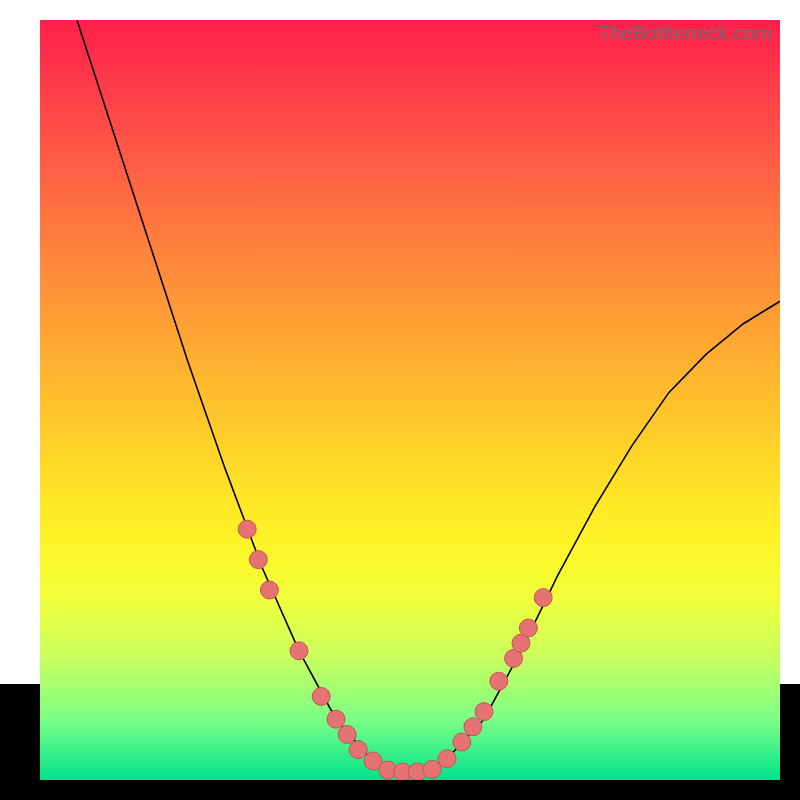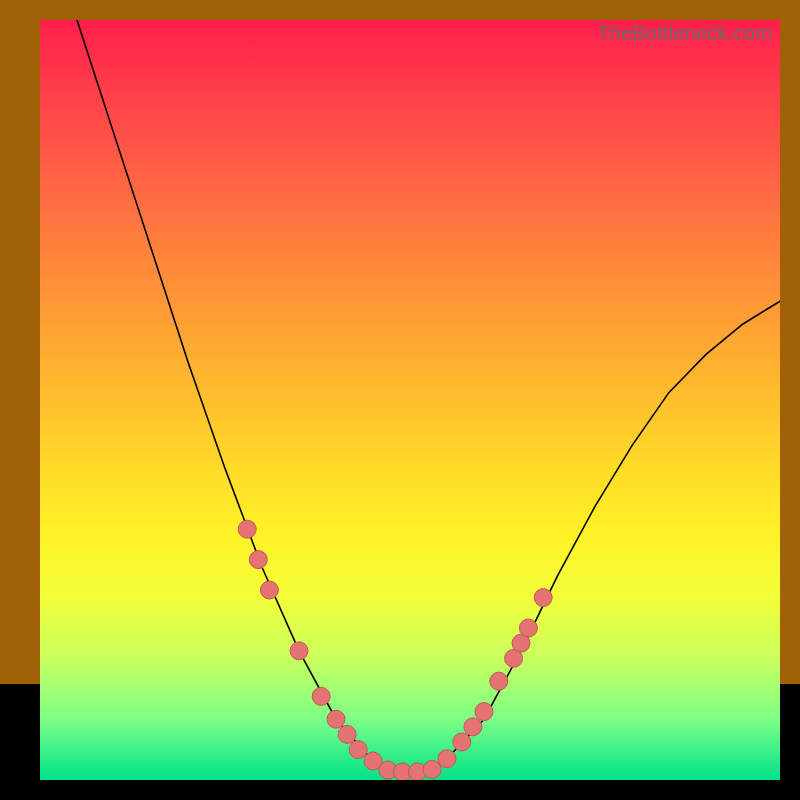--- a/index.html
+++ b/index.html
@@ -8,21 +8,21 @@
     width: 800px;
     height: 800px;
     overflow: hidden;
     font-family: Arial, Helvetica, sans-serif;
     background: #000;
   }
   .frame {
     position: relative;
     width: 800px;
     height: 684px;
-    background: #a16207;
+    background: #ffffff;
   }
   .plot-area {
     position: absolute;
     left: 40px;
     top: 20px;
     width: 740px;
     height: 760px;
     background: linear-gradient(to bottom,
       #ff1f4b 0%,
       #ff3a4a 8%,

